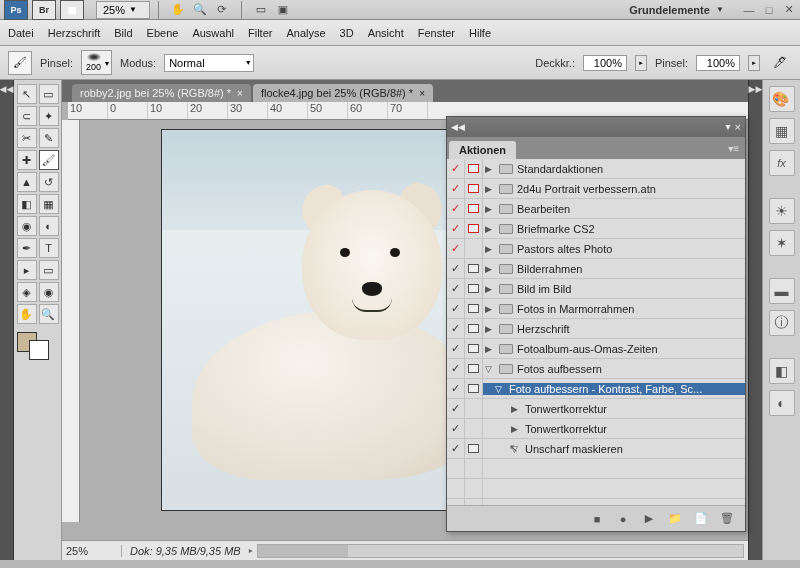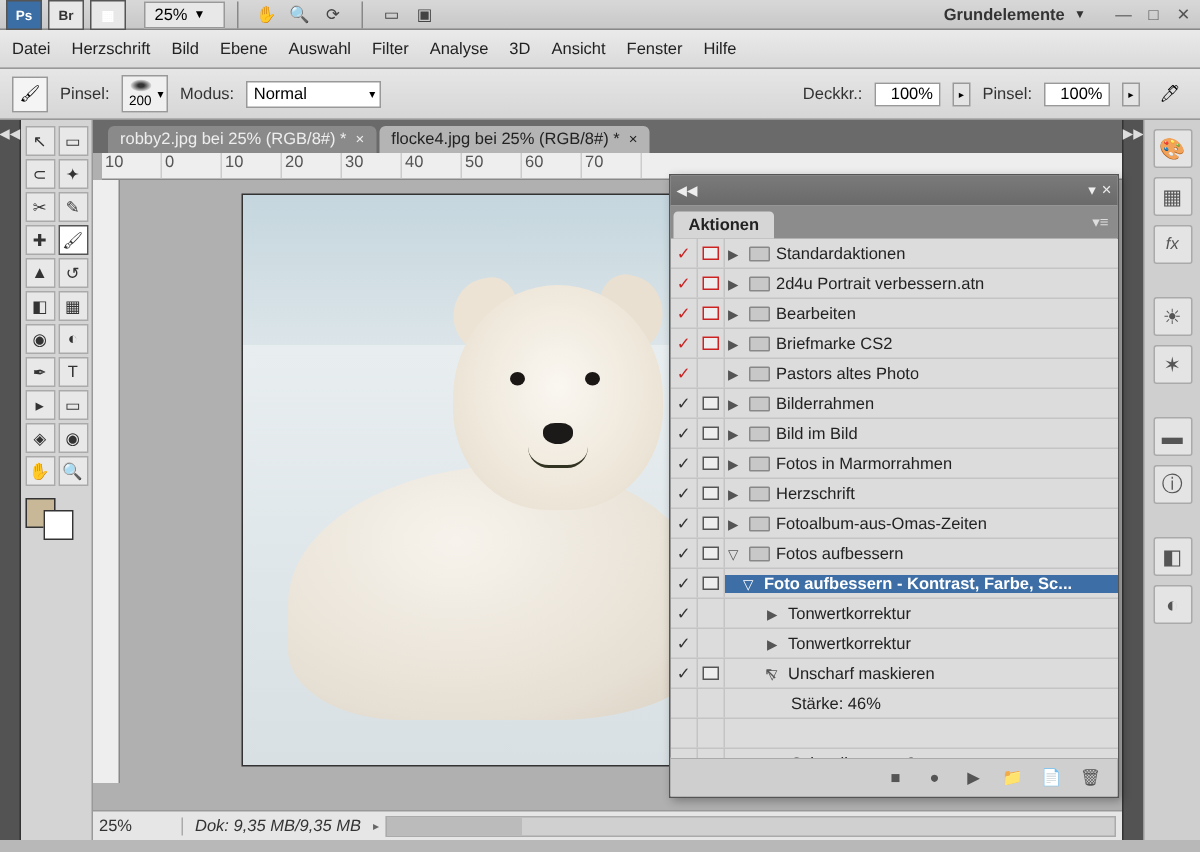--- a/index.html
+++ b/index.html
@@ -95,21 +95,21 @@
 .action-row .dlg-col .dlg-ico { width: 11px; height: 9px; border: 1px solid #555; background: #eee; position: relative; }
 .action-row .dlg-col.red .dlg-ico { border-color: #c22; }
 .action-row .content { flex: 1; display: flex; align-items: center; padding-left: 2px; gap: 4px; }
 .action-row .indent1 { padding-left: 12px; }
 .action-row .indent2 { padding-left: 28px; }
 .action-row .indent3 { padding-left: 44px; }
 .action-row .twisty { font-size: 9px; color: #555; width: 10px; display: inline-block; }
 .action-row .folder { width: 14px; height: 10px; background: #c8c8c8; border: 1px solid #888; border-radius: 1px; }
 .action-row .label { color: #222; white-space: nowrap; overflow: hidden; text-overflow: ellipsis; }
 .action-row.selected .content { background: #3d6ea5; color: #fff; }
-.action-row.selected .label { color: #fff; font-weight: bold; }
+.action-row.selected .label { color: #fff; }
 .action-row.selected .twisty { color: #fff; }
 
 .panel-footer { height: 26px; background: #cfcfcf; border-top: 1px solid #aaa; display: flex; align-items: center; justify-content: flex-end; gap: 10px; padding: 0 10px; color: #555; }
 .panel-footer .fbtn { width: 16px; height: 16px; display: flex; align-items: center; justify-content: center; font-size: 11px; }
 
 
 .right-dock { width: 38px; background: #cfcfcf; border-left: 1px solid #999; display: flex; flex-direction: column; align-items: center; padding-top: 6px; gap: 6px; }
 .right-dock .dock-ico { width: 26px; height: 26px; border: 1px solid #aaa; background: #e4e4e4; display: flex; align-items: center; justify-content: center; color: #555; font-size: 14px; border-radius: 2px; }
 .right-dock .gap { height: 10px; }
 </style>
@@ -453,23 +453,20 @@
           <div class="dlg-ico"></div>
         </div>
       <div class="content indent2">
           <span class="twisty" style="position:relative">▽<span style="position:absolute;left:-2px;top:-2px;font-size:11px">↖</span></span>
           <span class="label">Unscharf maskieren</span>
         </div>
     </div>
     <div class="action-row">
       <div class="check-col"></div>
       <div class="dlg-col"></div>
-      <div class="content indent3">
-          <span class="label">Stärke: 46%</span>
-        </div>
     </div>
     <div class="action-row">
       <div class="check-col"></div>
       <div class="dlg-col"></div>
     </div>
     <div class="action-row">
       <div class="check-col"></div>
       <div class="dlg-col"></div>
       <div class="content indent3">
           <span class="label">Schwellenwert: 0</span>

